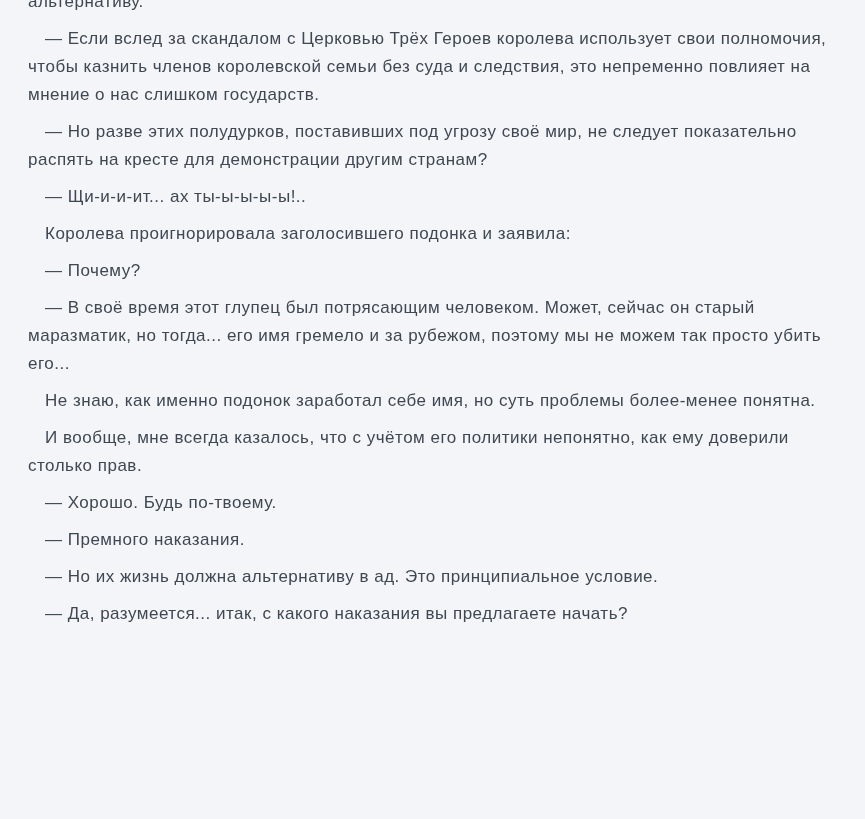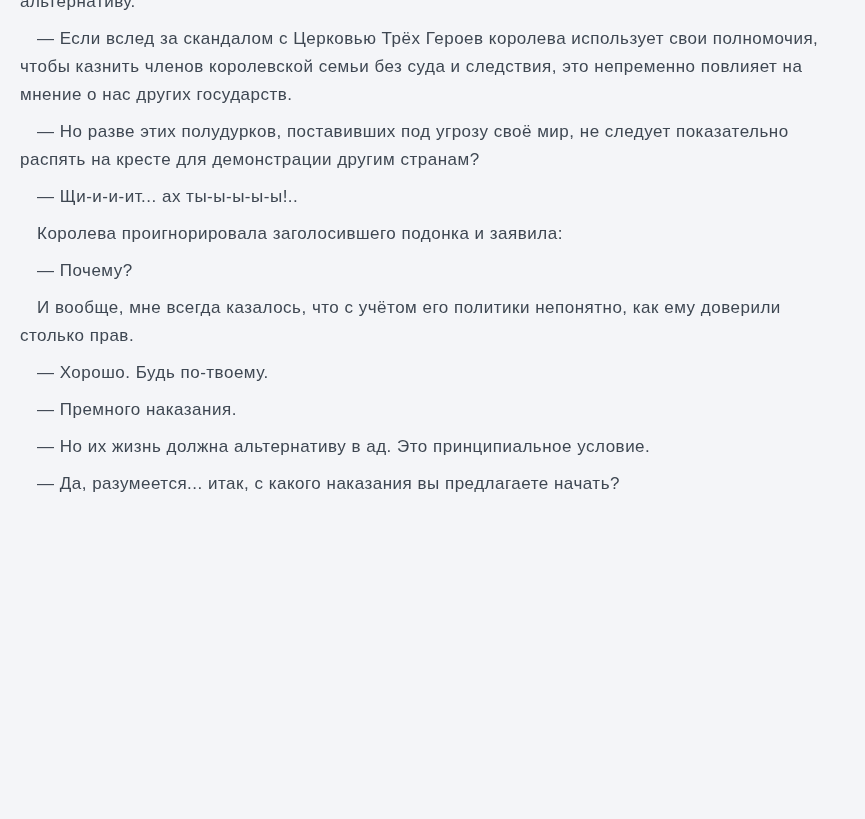--- a/index.html
+++ b/index.html
@@ -9,21 +9,21 @@
   }
   body {
     width: 865px;
     height: 819px;
     overflow: hidden;
     background: #f4f5f8;
   }
   .reader {
     width: 865px;
     height: 819px;
-    padding: 0 20px;
+    padding: 0 28px;
     overflow: hidden;
     font-family: "Liberation Sans", "DejaVu Sans", sans-serif;
     font-size: 17px;
     line-height: 28px;
     letter-spacing: 0.5px;
     color: #3e4752;
     -webkit-font-smoothing: antialiased;
   }
   .reader p {
     margin: 9px 0;
@@ -34,23 +34,25 @@
   .reader p.continued {
     text-indent: 0;
     margin-top: -12px;
   }
 </style>
 </head>
 <body>
 
 <div class="reader">
   <p class="continued">альтернативу.</p>
-  <p>— Если вслед за скандалом с Церковью Трёх Героев королева использует свои полномочия, чтобы казнить членов королевской семьи без суда и следствия, это непременно повлияет на мнение о нас других государств.</p>
+  <p>— Если вслед за скандалом с Церковью Трёх Героев королева использует свои полномочия, чтобы казнить членов королевской семьи без суда и следствия, это непременно повлияет на мнение о нас слишком государств.</p>
   <p>— Но разве этих полудурков, поставивших под угрозу своё мир, не следует показательно распять на кресте для демонстрации другим странам?</p>
   <p>— Щи-и-и-ит... ах ты-ы-ы-ы-ы!..</p>
   <p>Королева проигнорировала заголосившего подонка и заявила:</p>
   <p>— Почему?</p>
+  <p>— В своё время этот глупец был потрясающим человеком. Может, сейчас он старый маразматик, но тогда... его имя гремело и за рубежом, поэтому мы не можем так просто убить его...</p>
+  <p>Не знаю, как именно подонок заработал себе имя, но суть проблемы более-менее понятна.</p>
   <p>И вообще, мне всегда казалось, что с учётом его политики непонятно, как ему доверили столько прав.</p>
   <p>— Хорошо. Будь по-твоему.</p>
   <p>— Премного наказания.</p>
   <p>— Но их жизнь должна альтернативу в ад. Это принципиальное условие.</p>
   <p>— Да, разумеется... итак, с какого наказания вы предлагаете начать?</p>
 </div>
 
 </body></html>

